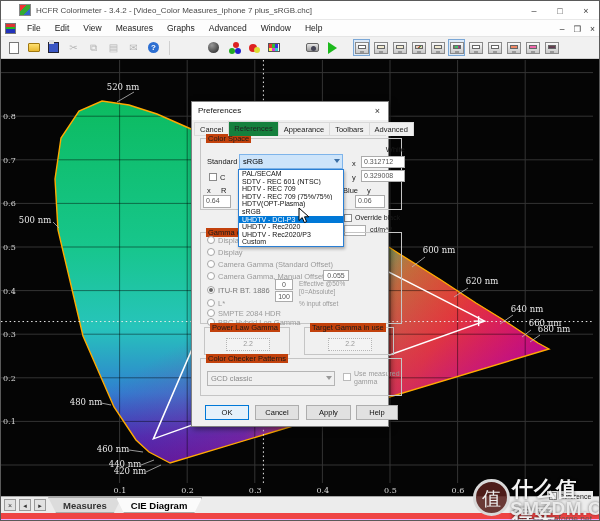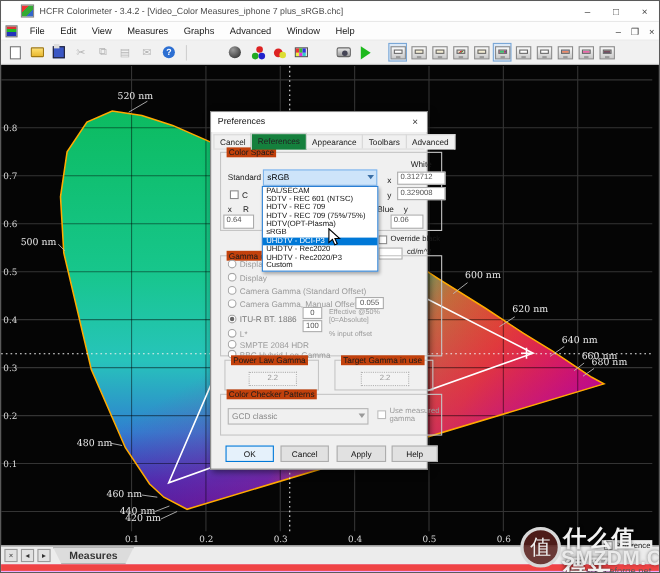--- a/index.html
+++ b/index.html
@@ -386,21 +386,21 @@
       </div>
     <div class="dlg-panel"></div>
 
     <div class="grp" style="left:8px; top:36px; width:202px; height:72px;">
       <span class="grp-label">Color Space</span>
       <span class="lbl" style="left:6px; top:18px;">Standard</span>
       <div class="combo" style="left:38px; top:15px; width:104px;">
         <span>sRGB</span>
         <span class="arrow"></span>
       </div>
-      <span class="lbl" style="left:160px; top:6px; width:44px; text-align:center;">White</span>
+      <span class="lbl" style="left:160px; top:6px; width:44px; text-align:right;">White</span>
       <span class="lbl" style="left:151px; top:20px;">x</span>
       <div class="fld" style="left:160px; top:17px; width:44px; height:12px;">0.312712</div>
       <span class="lbl" style="left:151px; top:34px;">y</span>
       <div class="fld" style="left:160px; top:31px; width:44px; height:12px;">0.329008</div>
       <span class="cbx" style="position:absolute; left:8px; top:34px;"></span>
       <span class="lbl" style="left:19px; top:34px; width:18px; overflow:hidden;">C</span>
       <span class="lbl" style="left:6px; top:47px;">x</span>
       <span class="lbl" style="left:20px; top:47px;">R</span>
       <span class="lbl" style="left:132px; top:47px;">x</span>
       <span class="lbl" style="left:142px; top:47px;">Blue</span>
@@ -481,18 +481,19 @@
 
   <div class="wm-logo">值</div>
   <div class="wm-cn">什么值得买</div>
   <div class="wm-dom">SMZDM.COM</div>
 
   <div class="tabbar">
     <div class="nav-btn">×</div>
     <div class="nav-btn">◂</div>
     <div class="nav-btn" style="margin-right:8px;">▸</div>
     <div class="sheet-tab">Measures</div>
+    <div class="sheet-tab active">CIE Diagram</div>
   </div>
 
   <div class="statusbar">
     <span>Ready</span>
   </div>
 </div>
 
 </body></html>

